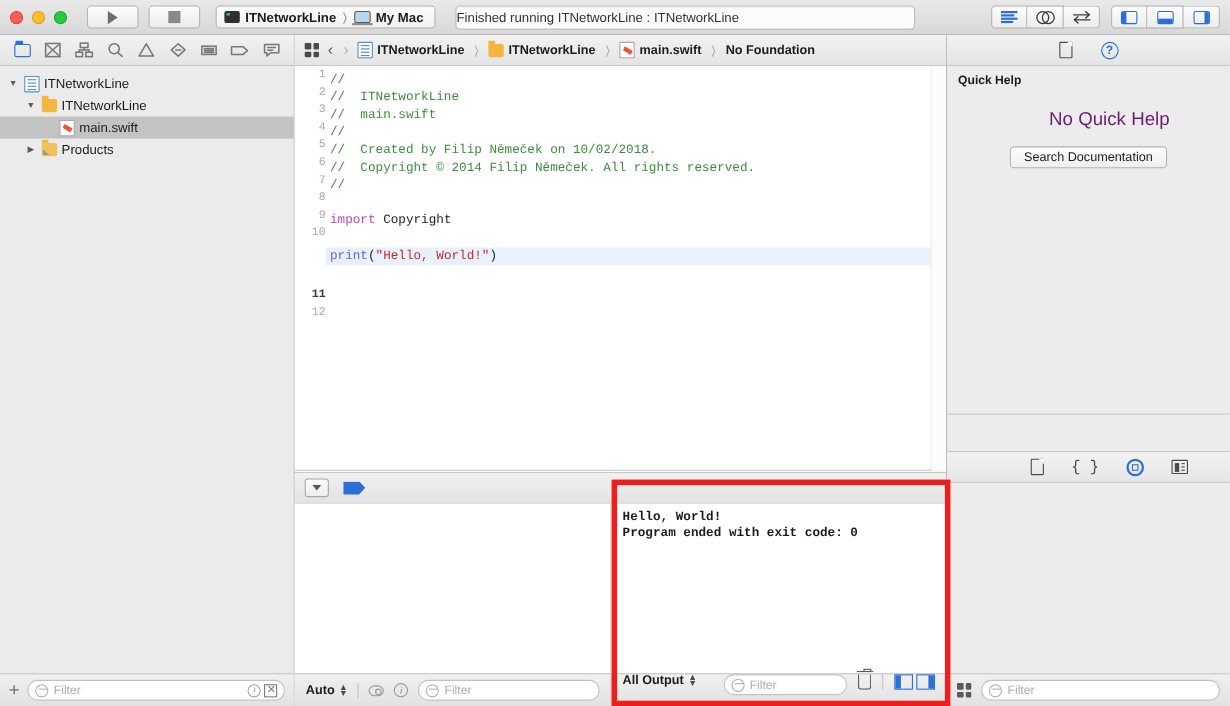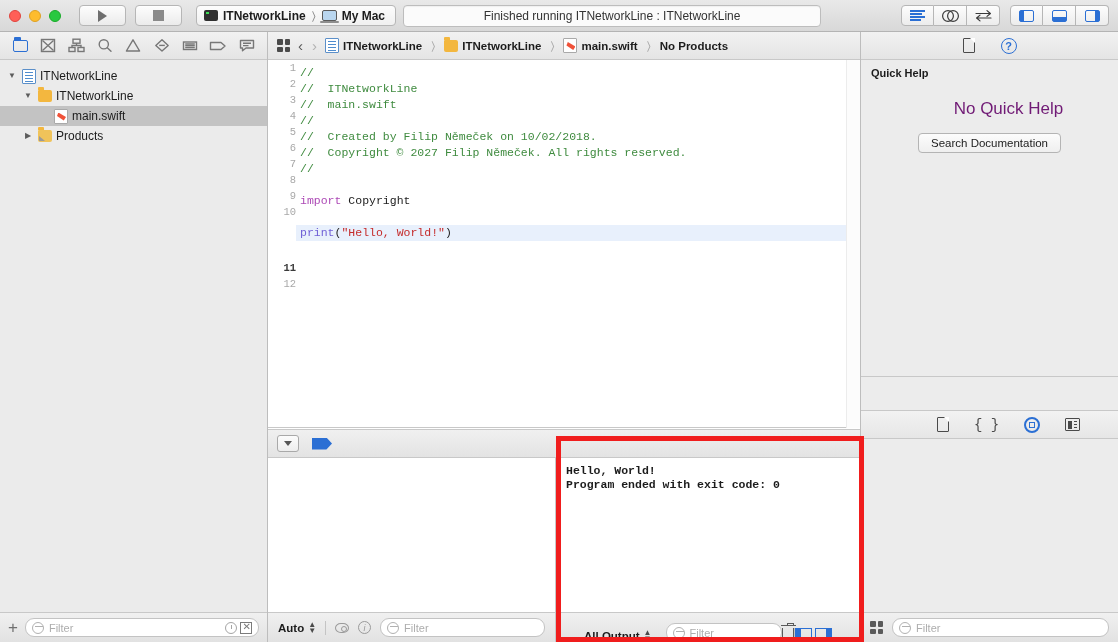--- a/index.html
+++ b/index.html
@@ -44,23 +44,23 @@
     display:flex;align-items:center;padding:0 10px 0 7px; gap:5px;
     font-size:12px; font-weight:bold;
   }
   .schemeArrow{ color:#8b8b8b; font-weight:normal; font-size:12px; margin:0 1px;}
   .devicon{ width:14px;height:11px;background:#2f2f2f;border-radius:2px;position:relative;}
   .devicon:after{content:"";position:absolute;left:2px;top:2px;width:3px;height:2px;background:#3ddc55;}
   .macicon{ width:15px;height:11px;border:1.5px solid #5a5a5a;border-radius:2px;background:#b9d6ef;position:relative;}
   .macicon:after{content:"";position:absolute;left:-3px;bottom:-3px;width:19px;height:2px;background:#8e8e8e;border-radius:1px;}
 
   .status{
-    margin-left:7px; flex:0 0 418px; height:22px;
+    margin-left:18px; flex:0 0 418px; height:22px;
     background:#fbfbfb; border:1px solid #bdbdbd; border-radius:4px;
-    display:flex;align-items:center;justify-content:center;
+    display:flex;align-items:center;justify-content:flex-start;
     font-size:12px; color:#333;
     box-shadow:0 1px 1px rgba(0,0,0,.05) inset;
   }
 
   .tbspacer{ flex:1; }
   .segg{ display:flex; margin-left:10px; }
   .seg{
     width:33px;height:21px;
     background:linear-gradient(to bottom,#fdfdfd,#ececec);
     border:1px solid #b6b6b6; border-left-width:0;
@@ -175,21 +175,21 @@
 
   .dbgArea{ position:absolute;left:0;right:0;bottom:0;top:auto;height:184px;background:#ececec; }
   .varsPane{ position:absolute;left:0;top:0;bottom:30px;width:288px;background:#fff;border-right:1px solid #c8c8c8;}
   .conPane{ position:absolute;left:288px;right:0;top:0;bottom:30px;background:#fff;
     font-family:"Liberation Mono",monospace;font-size:11.5px;font-weight:bold;padding:6px 10px;line-height:14px;}
   .dbgfoot{
     position:absolute;left:0;right:0;bottom:0;height:30px;
     background:linear-gradient(to bottom,#f0f0f0,#e2e2e2);border-top:1px solid #c8c8c8;display:flex;
   }
   .dff1{width:288px;display:flex;align-items:center;padding:0 10px;gap:9px;border-right:1px solid #c8c8c8;}
-  .dff2{flex:1;display:flex;align-items:flex-end;padding:0 28px;}
+  .dff2{flex:1;display:flex;align-items:flex-start;padding:0 10px;gap:10px;}
   .popup{display:flex;align-items:center;gap:4px;font-size:11.5px;font-weight:bold;}
   .stepper{display:flex;flex-direction:column;line-height:6px;font-size:8px;color:#4a4a4a;}
   .vdiv{width:1px;height:14px;background:#c4c4c4;}
   .eyeIco{width:14px;height:10px;border:1.2px solid #9a9a9a;border-radius:50% / 60%;position:relative;}
   .eyeIco:after{content:"";position:absolute;left:4.4px;top:2px;width:4px;height:4px;border:1.2px solid #9a9a9a;border-radius:50%;}
   .infoIco{width:13px;height:13px;border:1.2px solid #9a9a9a;border-radius:50%;color:#9a9a9a;
     font-size:9px;display:flex;align-items:center;justify-content:center;font-style:italic;}
   .trashIco{width:12px;height:14px;border:1.3px solid #5a5a5a;border-top:none;border-radius:0 0 3px 3px;position:relative;margin-left:auto;}
   .trashIco:before{content:"";position:absolute;top:-3px;left:-2.5px;width:15px;height:1.4px;background:#5a5a5a;}
   .trashIco:after{content:"";position:absolute;top:-5px;left:3.5px;width:5px;height:2px;border:1.2px solid #5a5a5a;border-bottom:none;}
@@ -422,21 +422,21 @@
         <span class="ico folder"></span>
         <span>ITNetworkLine</span>
       </span>
       <span class="csep">〉</span>
       <span class="crumb">
         <span class="ico swift"></span>
         <span>main.swift</span>
       </span>
       <span class="csep">〉</span>
       <span class="crumb">
-        <span>No Products</span>
+        <span>No Foundation</span>
       </span>
     </div>
 
     <div class="editor">
       <div class="codewrap" style="padding-top:5px">
         <div class="gutter" id="gutter">
             <div>1</div>
             <div>2</div>
             <div>3</div>
             <div>4</div>
@@ -448,21 +448,21 @@
             <div>10</div>
             <div style="color: rgb(58, 58, 58); font-weight: bold; margin-top: 40px;">11</div>
             <div>12</div>
           </div>
         <div class="code" id="code">
             <div class="ln"><span class="cmt">//</span></div>
             <div class="ln"><span class="cmt">//  ITNetworkLine</span></div>
             <div class="ln"><span class="cmt">//  main.swift</span></div>
             <div class="ln"><span class="cmt">//</span></div>
             <div class="ln"><span class="cmt">//  Created by Filip Němeček on 10/02/2018.</span></div>
-            <div class="ln"><span class="cmt">//  Copyright © 2027 Filip Němeček. All rights reserved.</span></div>
+            <div class="ln"><span class="cmt">//  Copyright © 2014 Filip Němeček. All rights reserved.</span></div>
             <div class="ln"><span class="cmt">//</span></div>
             <div class="ln">&nbsp;</div>
             <div class="ln"><span class="kw">import</span><span> Copyright</span></div>
             <div class="ln">&nbsp;</div>
             <div class="ln hl"><span class="fn">print</span><span>(</span><span class="str">"Hello, World!"</span><span>)</span></div>
             <div class="ln">&nbsp;</div>
           </div>
       </div>
     </div>
     <div class="sbarV"></div>

